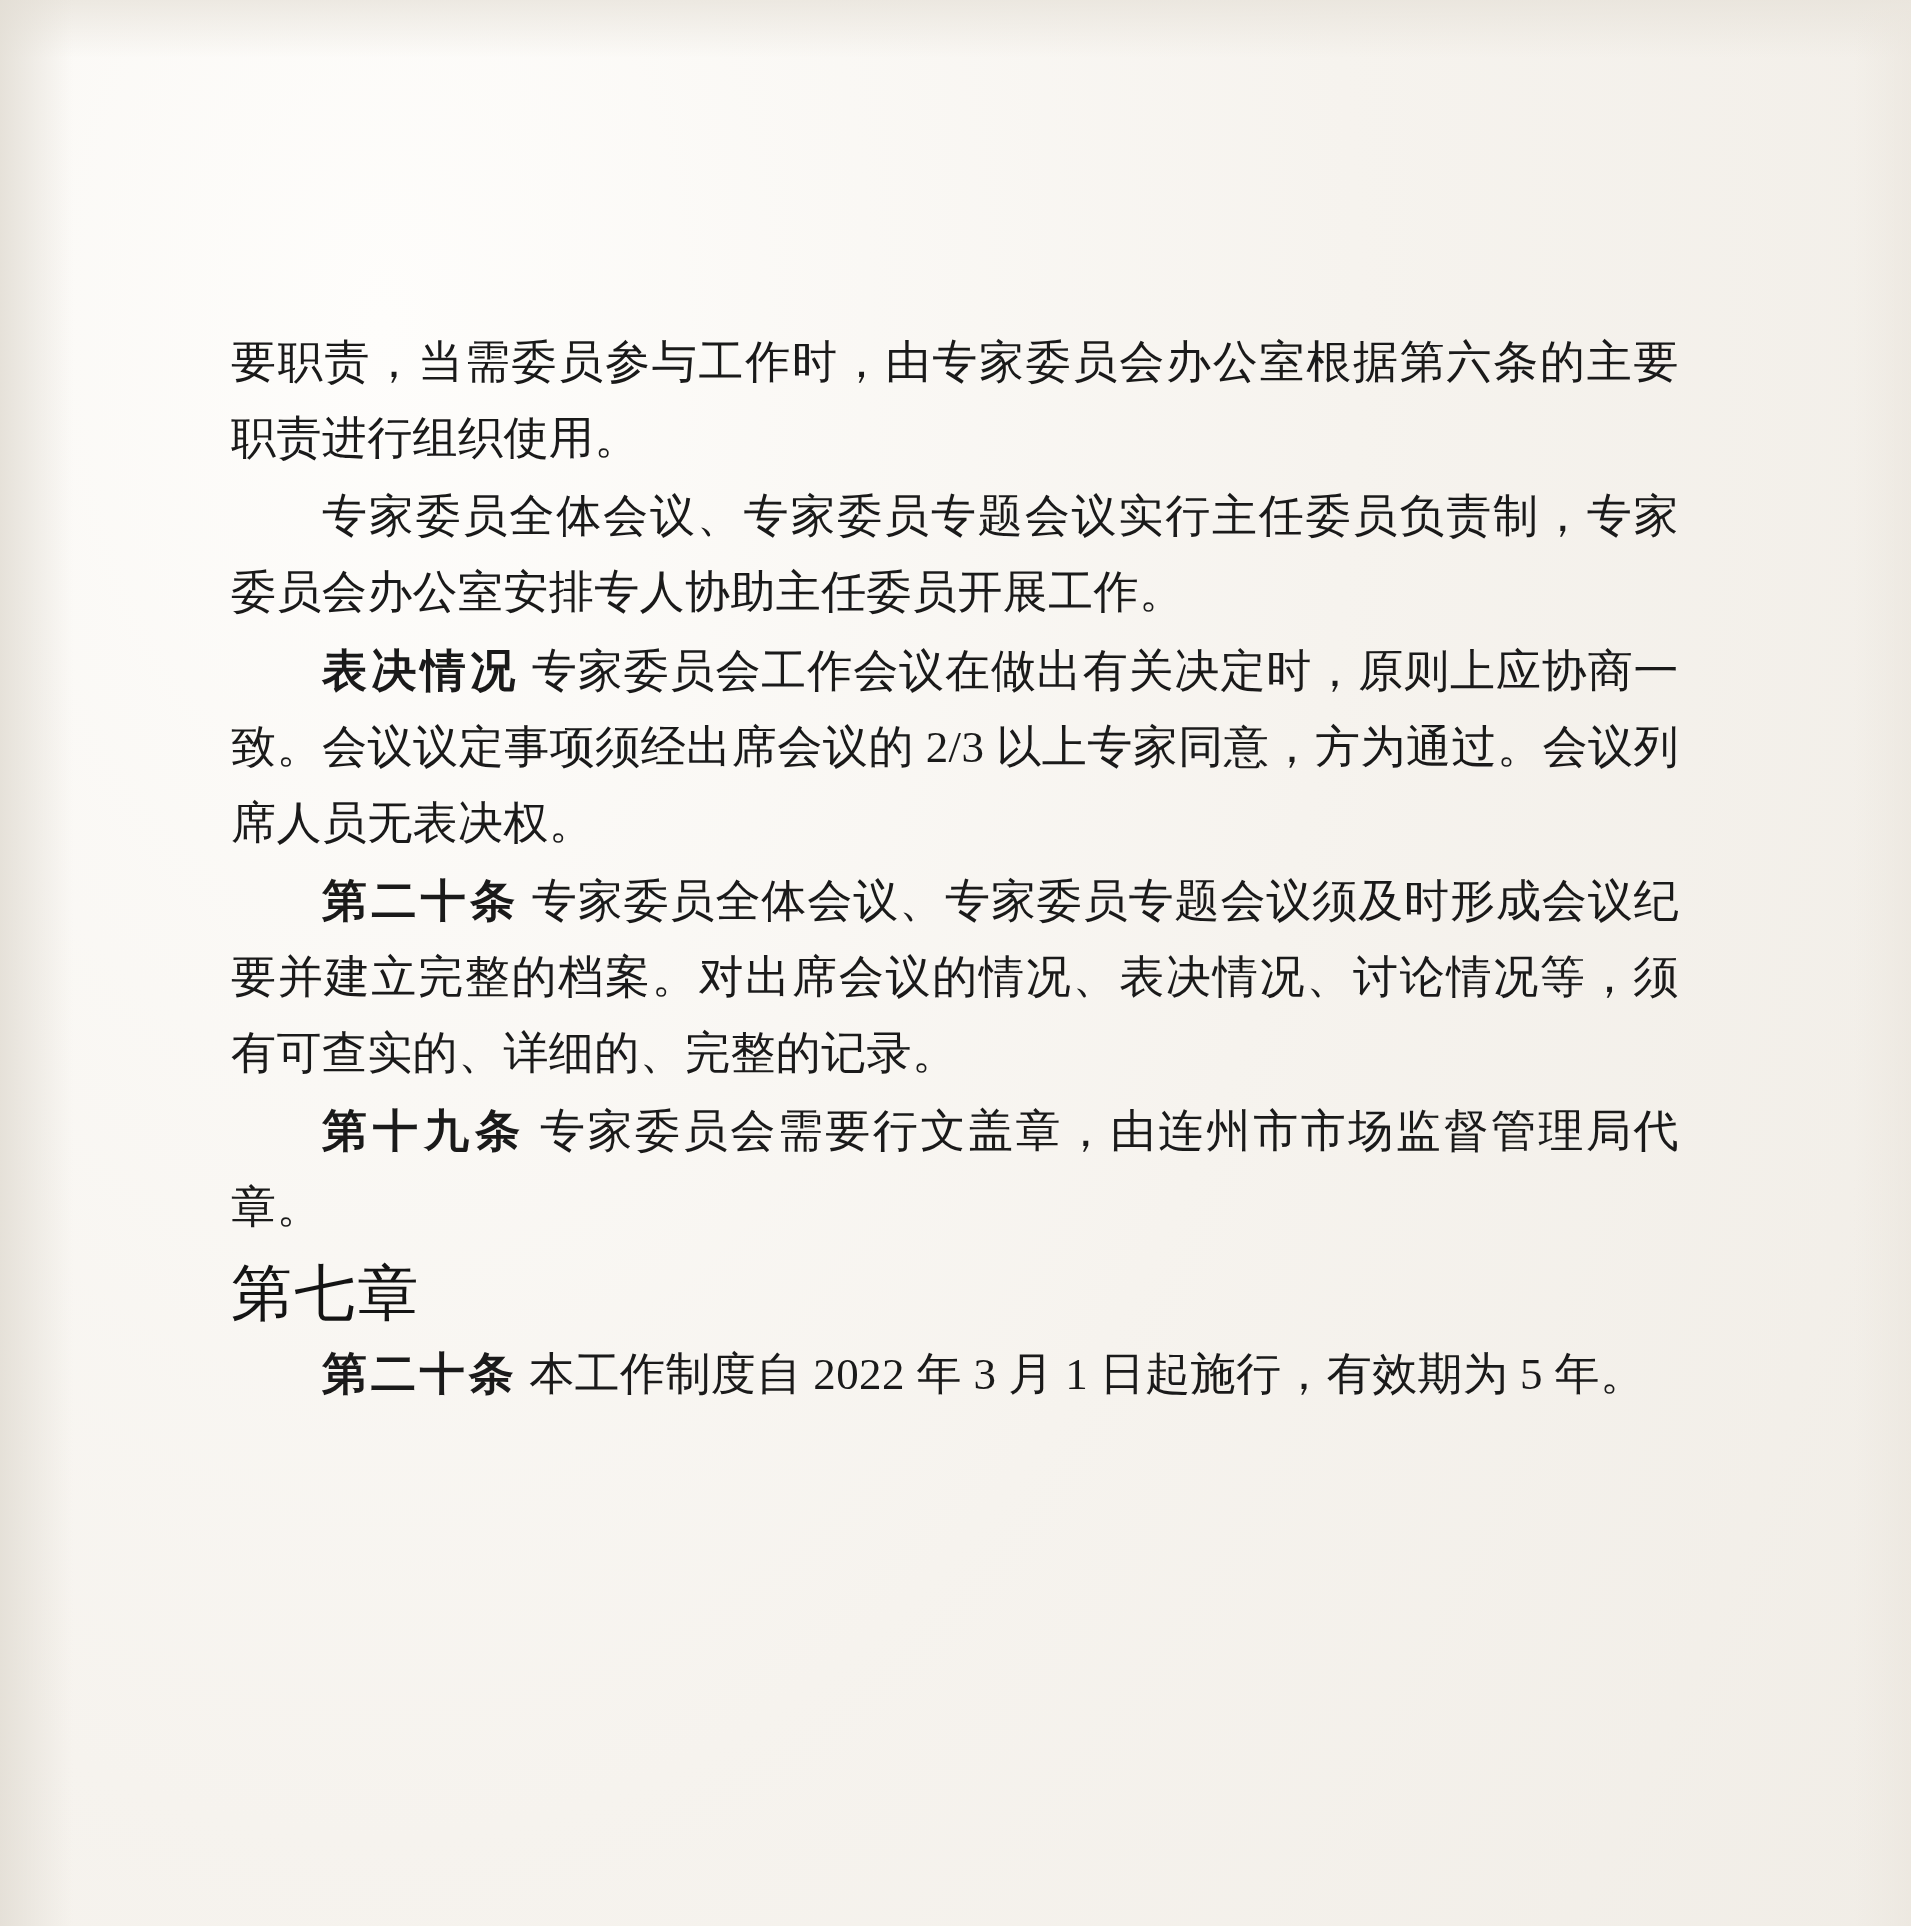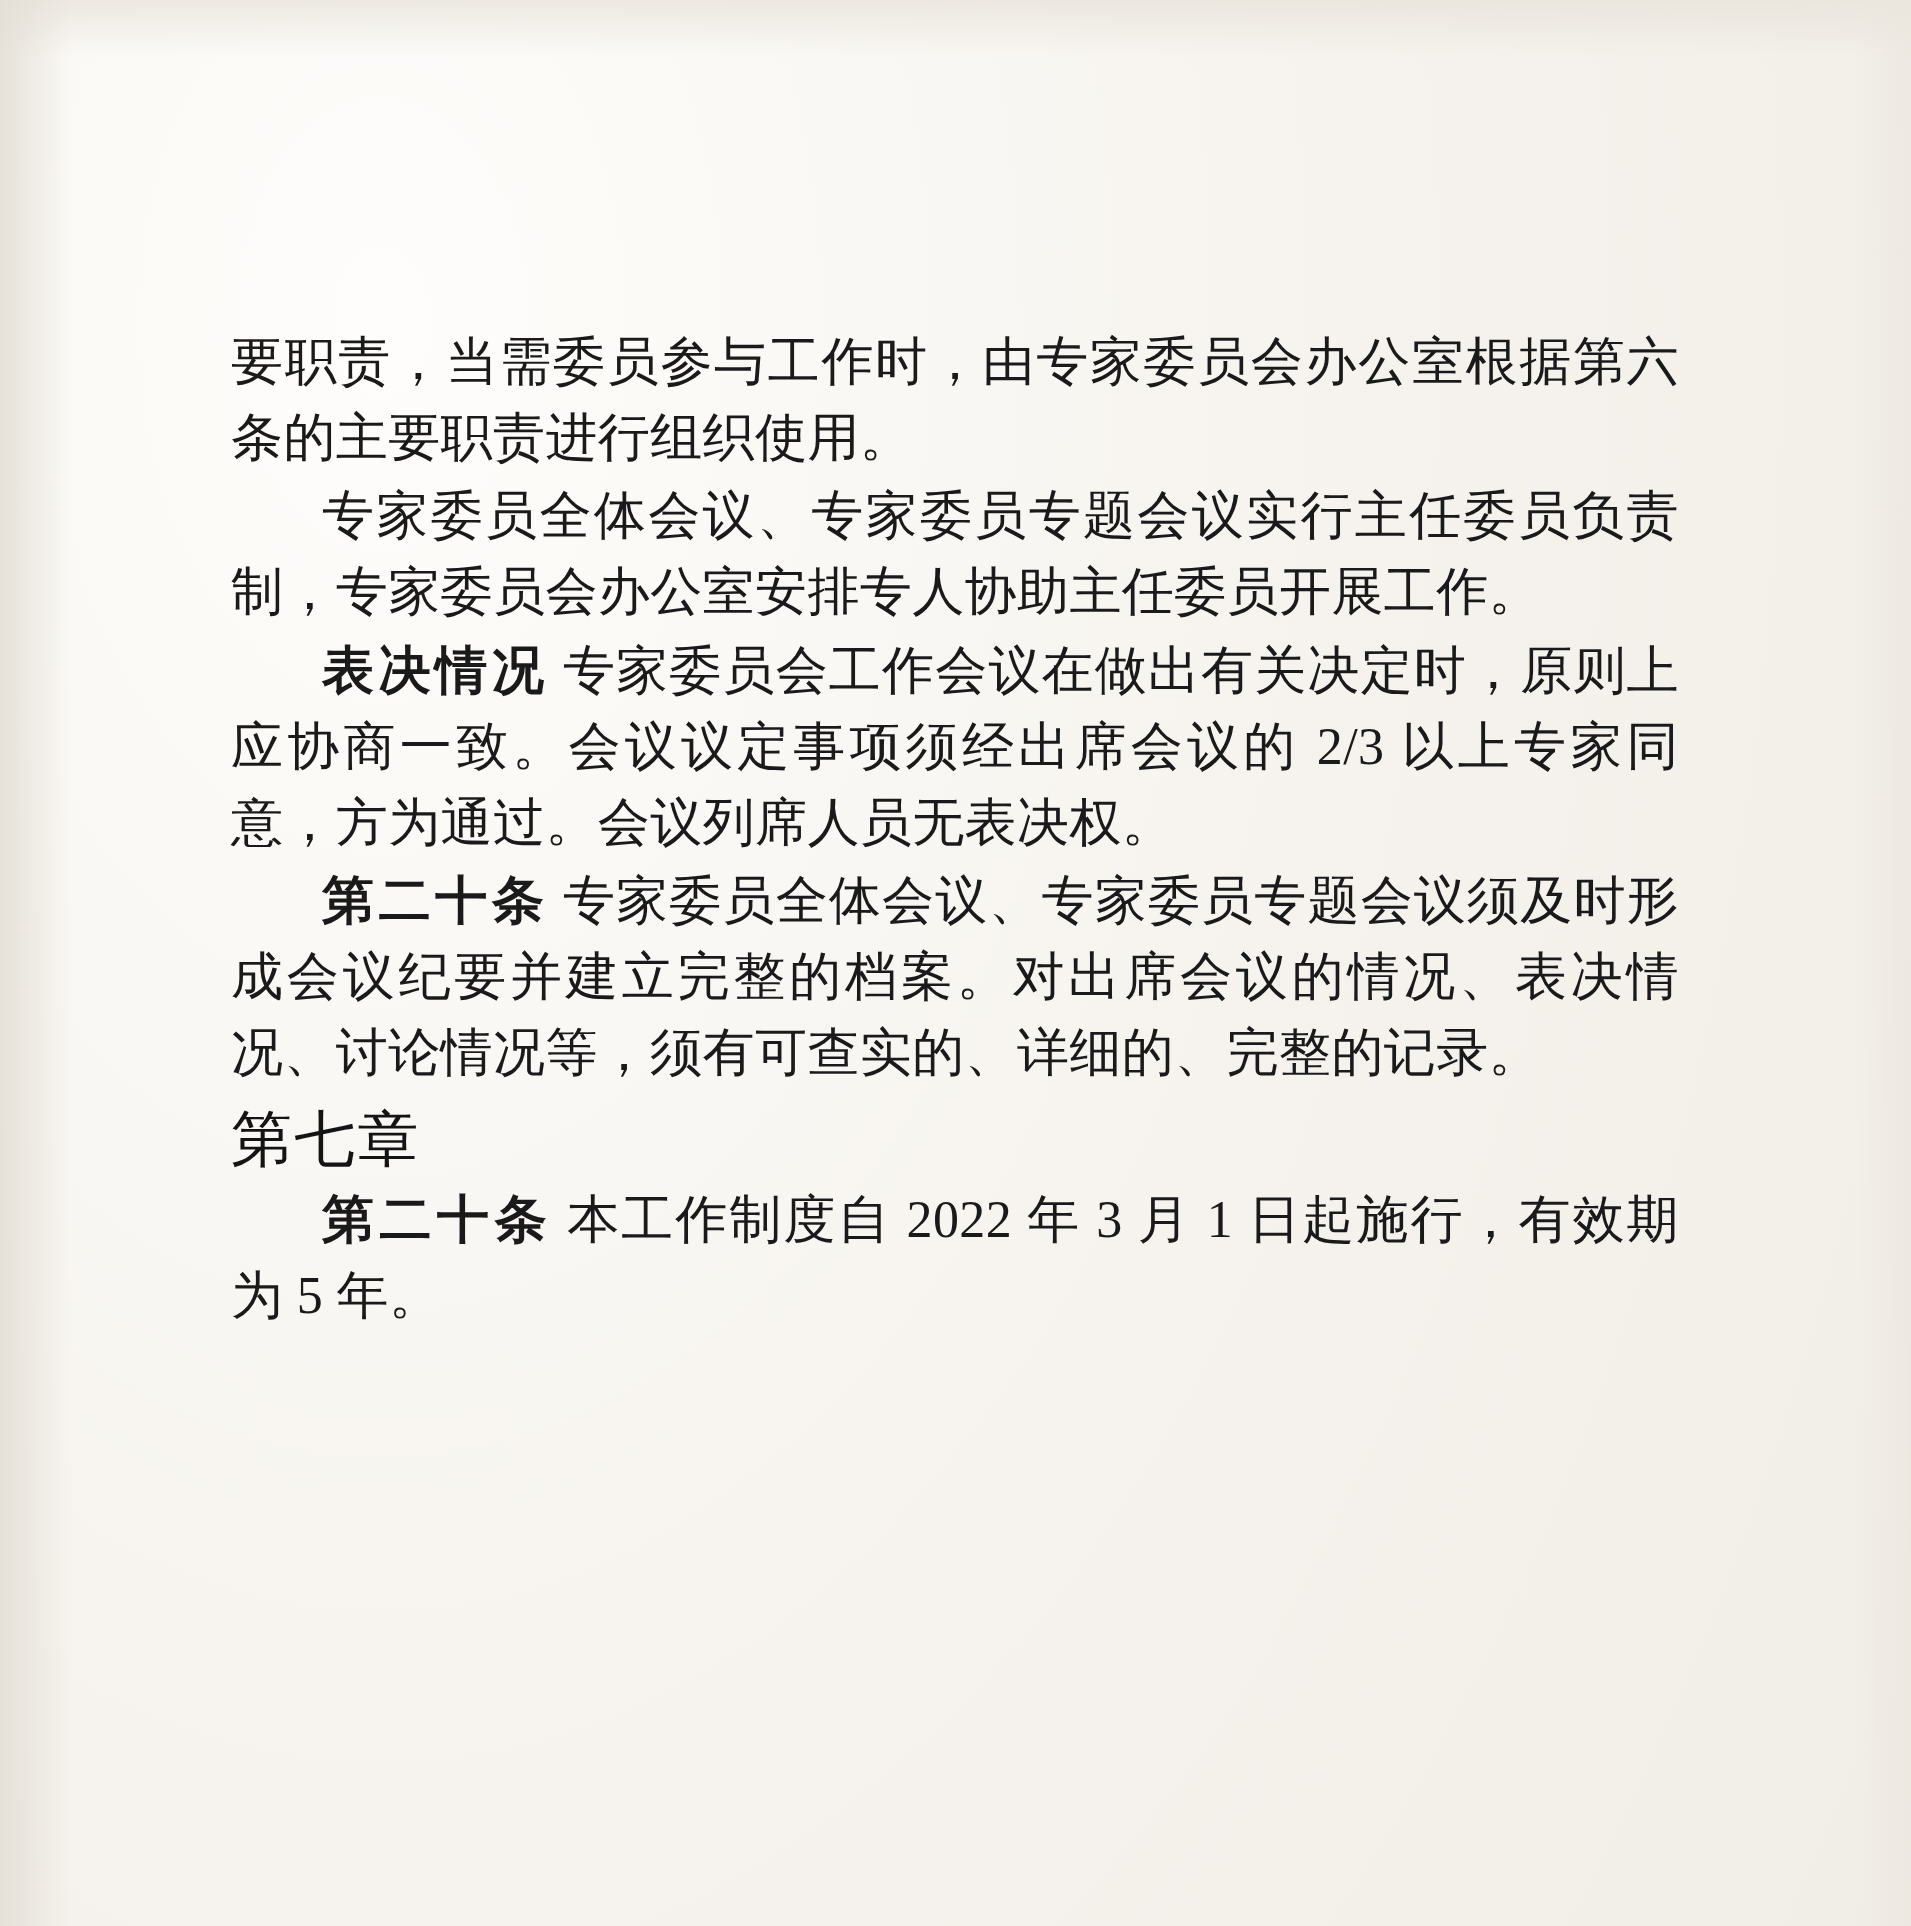--- a/index.html
+++ b/index.html
@@ -43,21 +43,21 @@
   }
 
   .content {
     position: absolute;
     left: 231px;
     top: 324px;
     width: 1448px;
   }
 
   .para {
-    font-size: 52px;
+    font-size: 45px;
     line-height: 76px;
     color: #1a1a1a;
     text-align: justify;
     text-justify: inter-ideograph;
     letter-spacing: 0.4px;
     margin: 0 0 2.3px 0;
     font-family: "Liberation Serif", "DejaVu Serif", serif;
   }
   .para.indent {
     text-indent: 91px;
@@ -98,20 +98,24 @@
     <p class="para indent">
       <span class="art-label">表决情况</span>
       <span>专家委员会工作会议在做出有关决定时，原则上应协商一致。会议议定事项须经出席会议的 2/3 以上专家同意，方为通过。会议列席人员无表决权。</span>
     </p>
 
     <p class="para indent">
       <span class="art-label">第二十条</span>
       <span>专家委员全体会议、专家委员专题会议须及时形成会议纪要并建立完整的档案。对出席会议的情况、表决情况、讨论情况等，须有可查实的、详细的、完整的记录。</span>
     </p>
 
+    <p class="para indent">
+      <span class="art-label">第十九条</span>
+      <span>专家委员会需要行文盖章，由连州市市场监督管理局代章。</span>
+    </p>
 
     <h2 class="chapter-heading">第七章</h2>
 
     <p class="para indent">
       <span class="art-label">第二十条</span>
       <span>本工作制度自 2022 年 3 月 1 日起施行，有效期为 5 年。</span>
     </p>
 
   </div>
 

